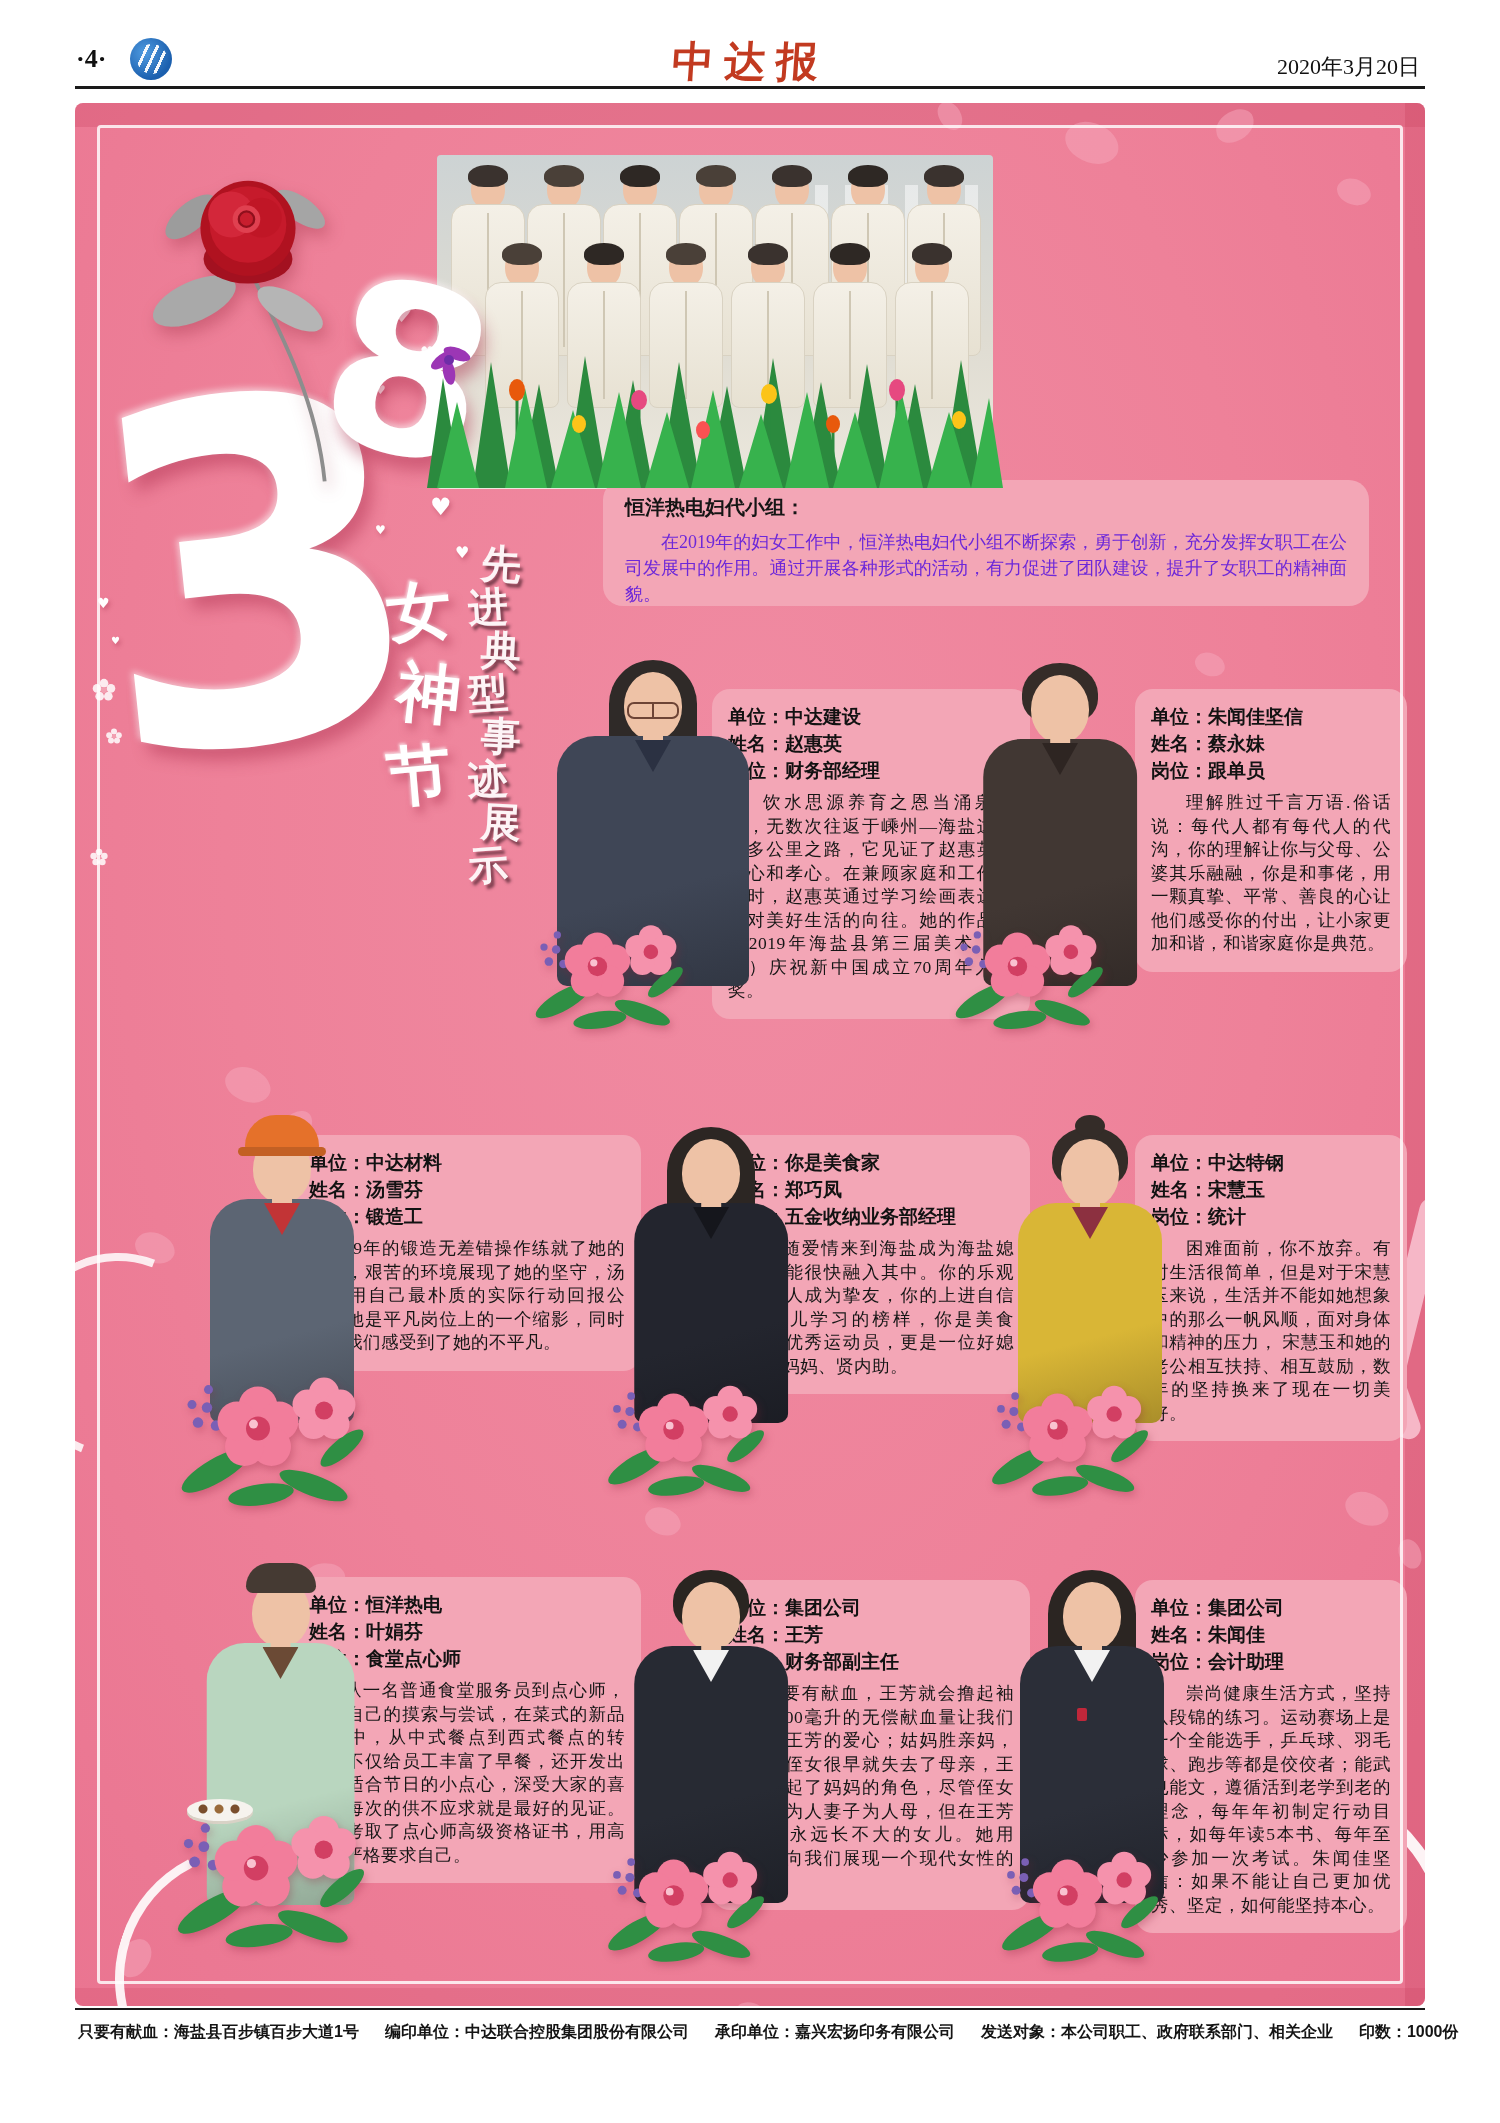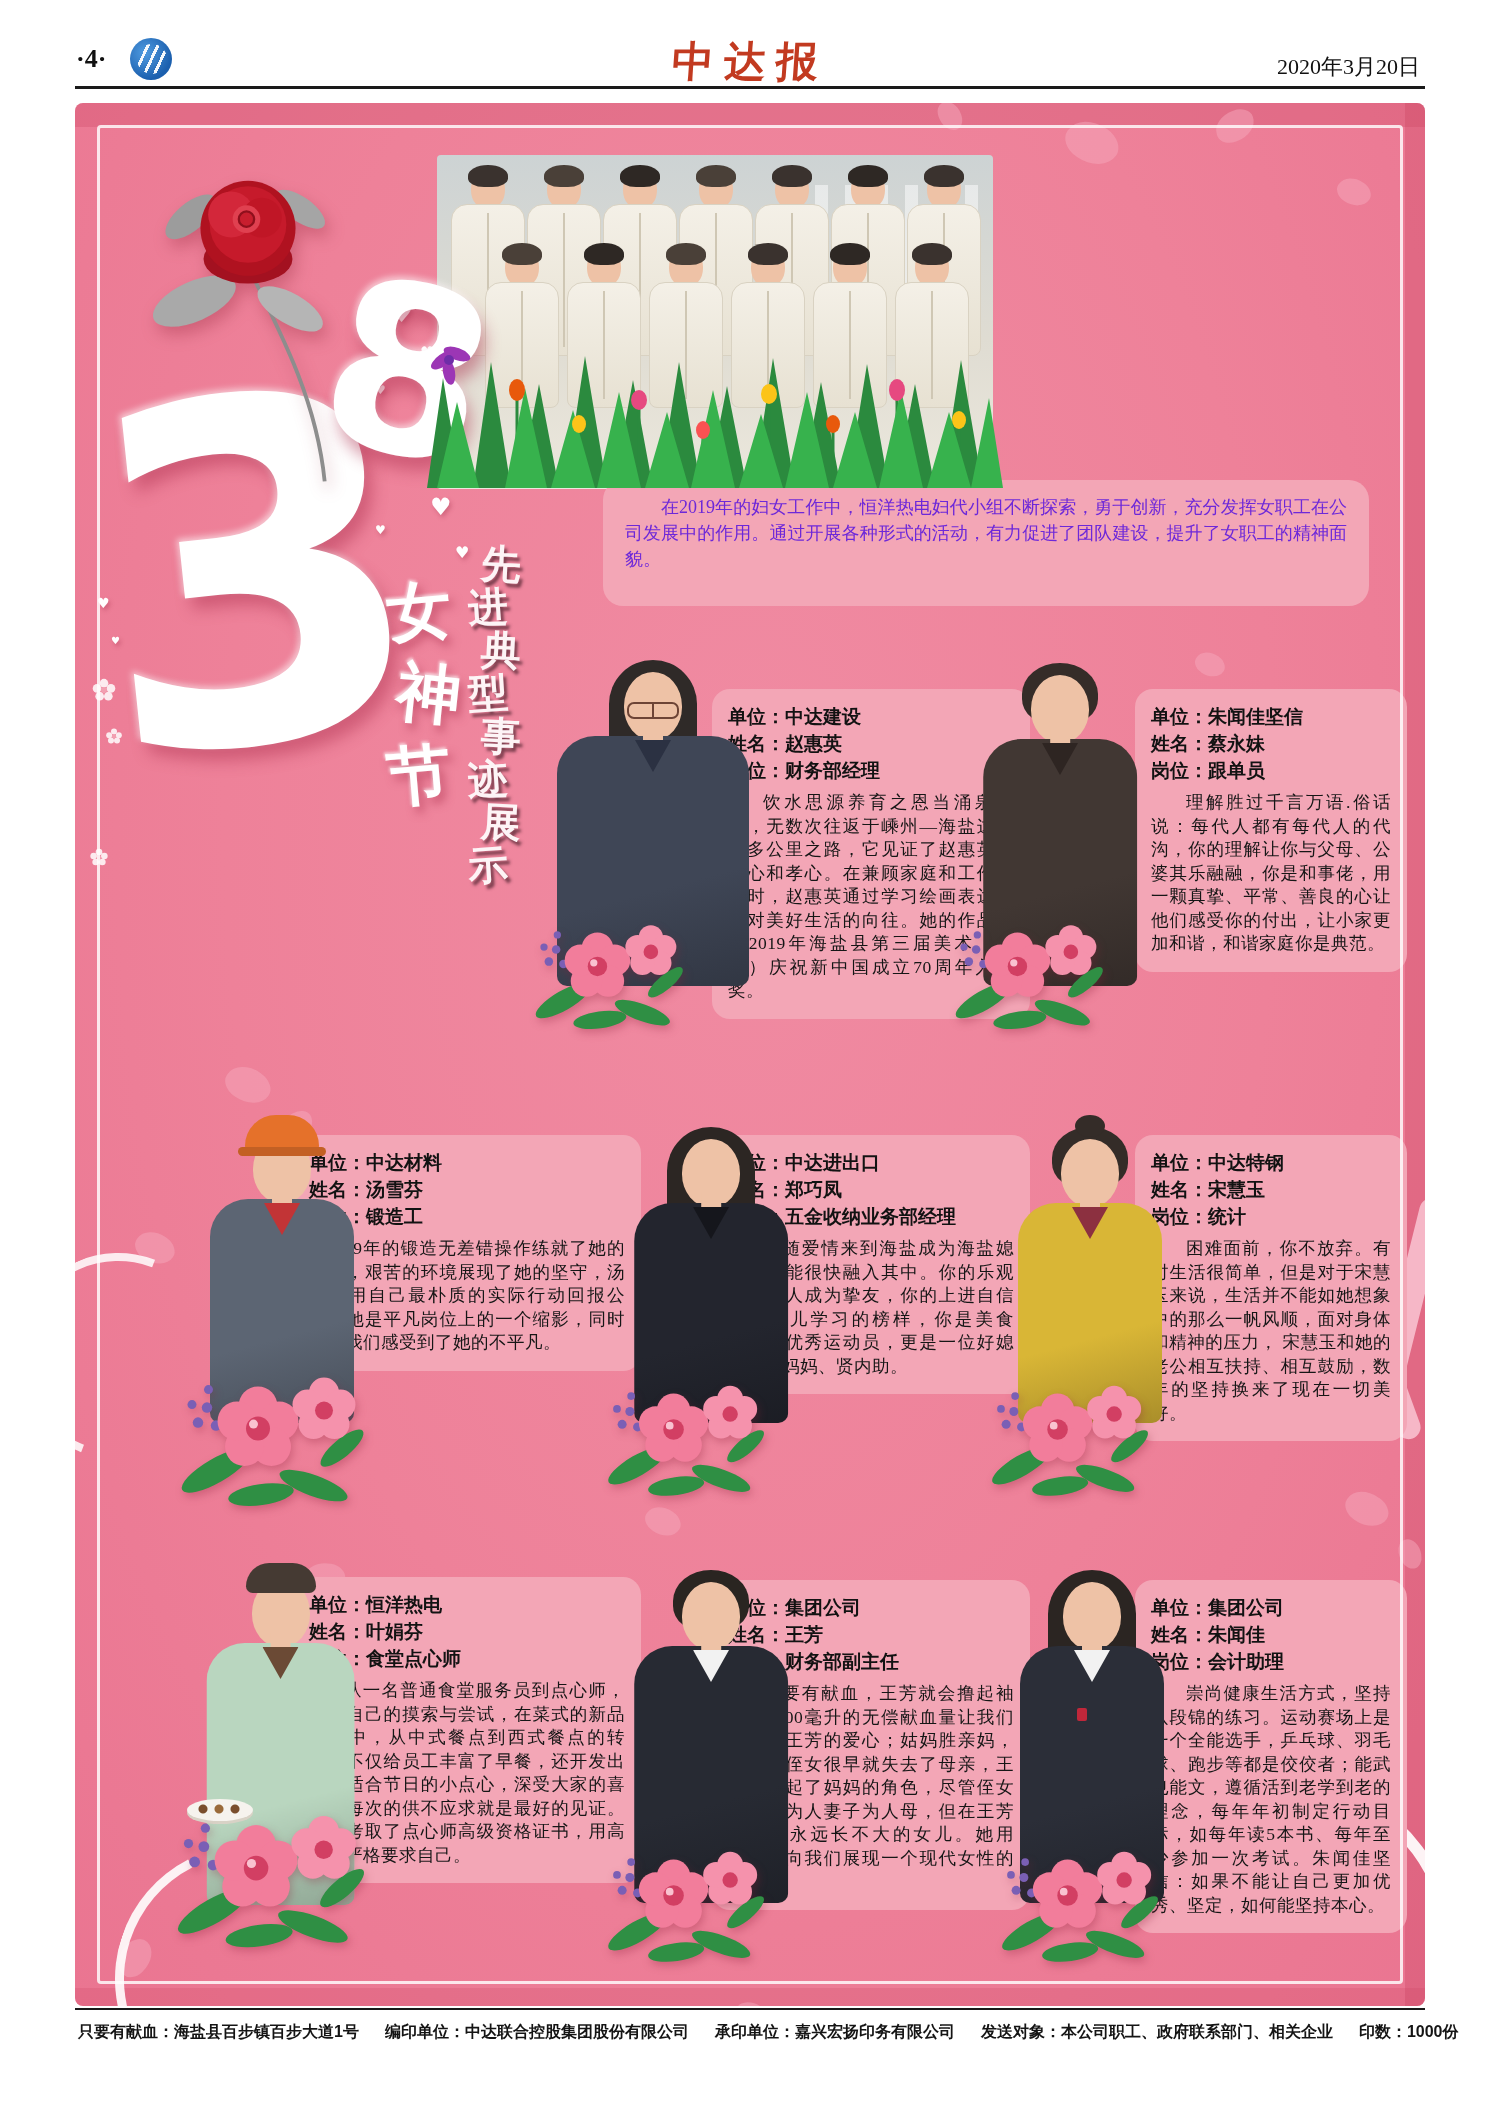--- a/index.html
+++ b/index.html
@@ -376,20 +376,21 @@
       </g>
       <g fill="#9c36b5">
         <ellipse cx="16" cy="28" rx="14" ry="6" transform="rotate(-35 16 28)"></ellipse>
         <ellipse cx="30" cy="22" rx="14" ry="6" transform="rotate(20 30 22)"></ellipse>
         <ellipse cx="22" cy="40" rx="13" ry="6" transform="rotate(80 22 40)"></ellipse>
       </g>
       <circle cx="22" cy="28" r="5" fill="#6f2da8"></circle>
     </svg>
 
     <div class="caption">
+      <h3>恒洋热电妇代小组：</h3>
       <p>在2019年的妇女工作中，恒洋热电妇代小组不断探索，勇于创新，充分发挥女职工在公司发展中的作用。通过开展各种形式的活动，有力促进了团队建设，提升了女职工的精神面貌。</p>
     </div>
 
     <div id="cards">
         <div class="portrait pos-pt1" style="--hair: #2f2a28; --top: #3f4656; --collar: #2b3142;">
           <div class="pt-hair long"></div>
           <div class="pt-head"></div>
           <div class="pt-body"></div>
           <div class="pt-glasses"></div>
         </div>
@@ -420,21 +421,21 @@
           <div class="flabel"><span>姓名：</span><span>汤雪芬</span></div>
           <div class="flabel"><span>岗位：</span><span>锻造工</span></div>
           <p class="story">19年的锻造无差错操作练就了她的坚韧，艰苦的环境展现了她的坚守，汤雪芬用自己最朴质的实际行动回报公司，她是平凡岗位上的一个缩影，同时也让我们感受到了她的不平凡。</p>
         </div>
         <div class="portrait pos-pt4" style="--hair: #2c2623; --top: #23252e; --collar: #15161c;">
           <div class="pt-hair long"></div>
           <div class="pt-head"></div>
           <div class="pt-body"></div>
         </div>
         <div class="bubble pos-bb4">
-          <div class="flabel"><span>单位：</span><span>中达进出口</span></div>
+          <div class="flabel"><span>单位：</span><span>你是美食家</span></div>
           <div class="flabel"><span>姓名：</span><span>郑巧凤</span></div>
           <div class="flabel"><span>岗位：</span><span>五金收纳业务部经理</span></div>
           <p class="story">跟随爱情来到海盐成为海盐媳妇，你能很快融入其中。你的乐观让陌生人成为挚友，你的上进自信是你女儿学习的榜样，你是美食家、是优秀运动员，更是一位好媳妇、好妈妈、贤内助。</p>
         </div>
         <div class="portrait pos-pt5" style="--hair: #342c28; --top: #d9b636; --collar: #8c3040;">
           <div class="pt-hair bun"></div>
           <div class="pt-head"></div>
           <div class="pt-body"></div>
         </div>
         <div class="bubble pos-bb5">

